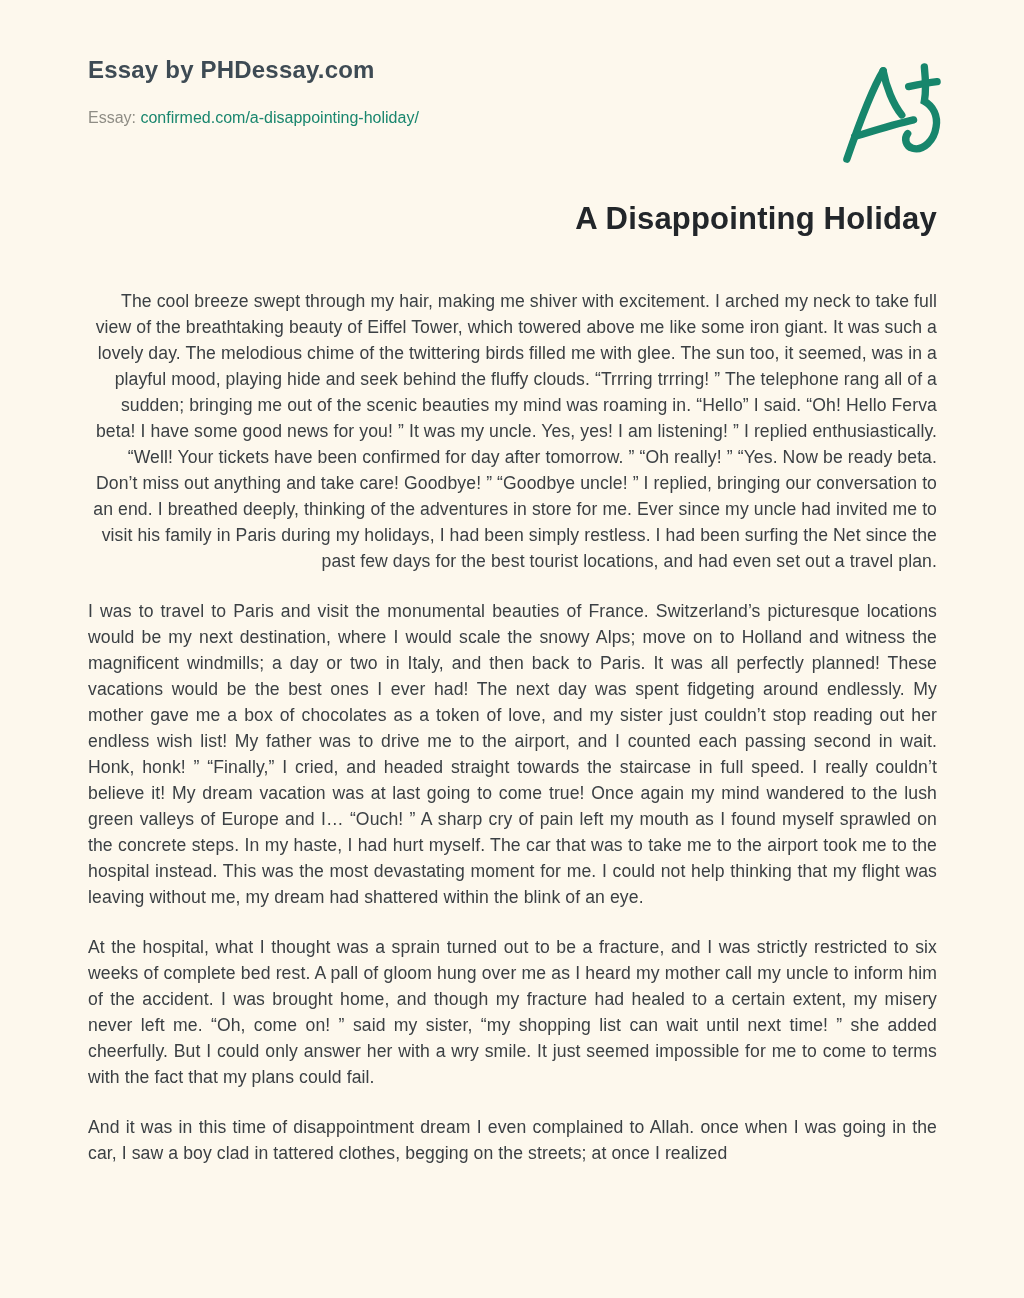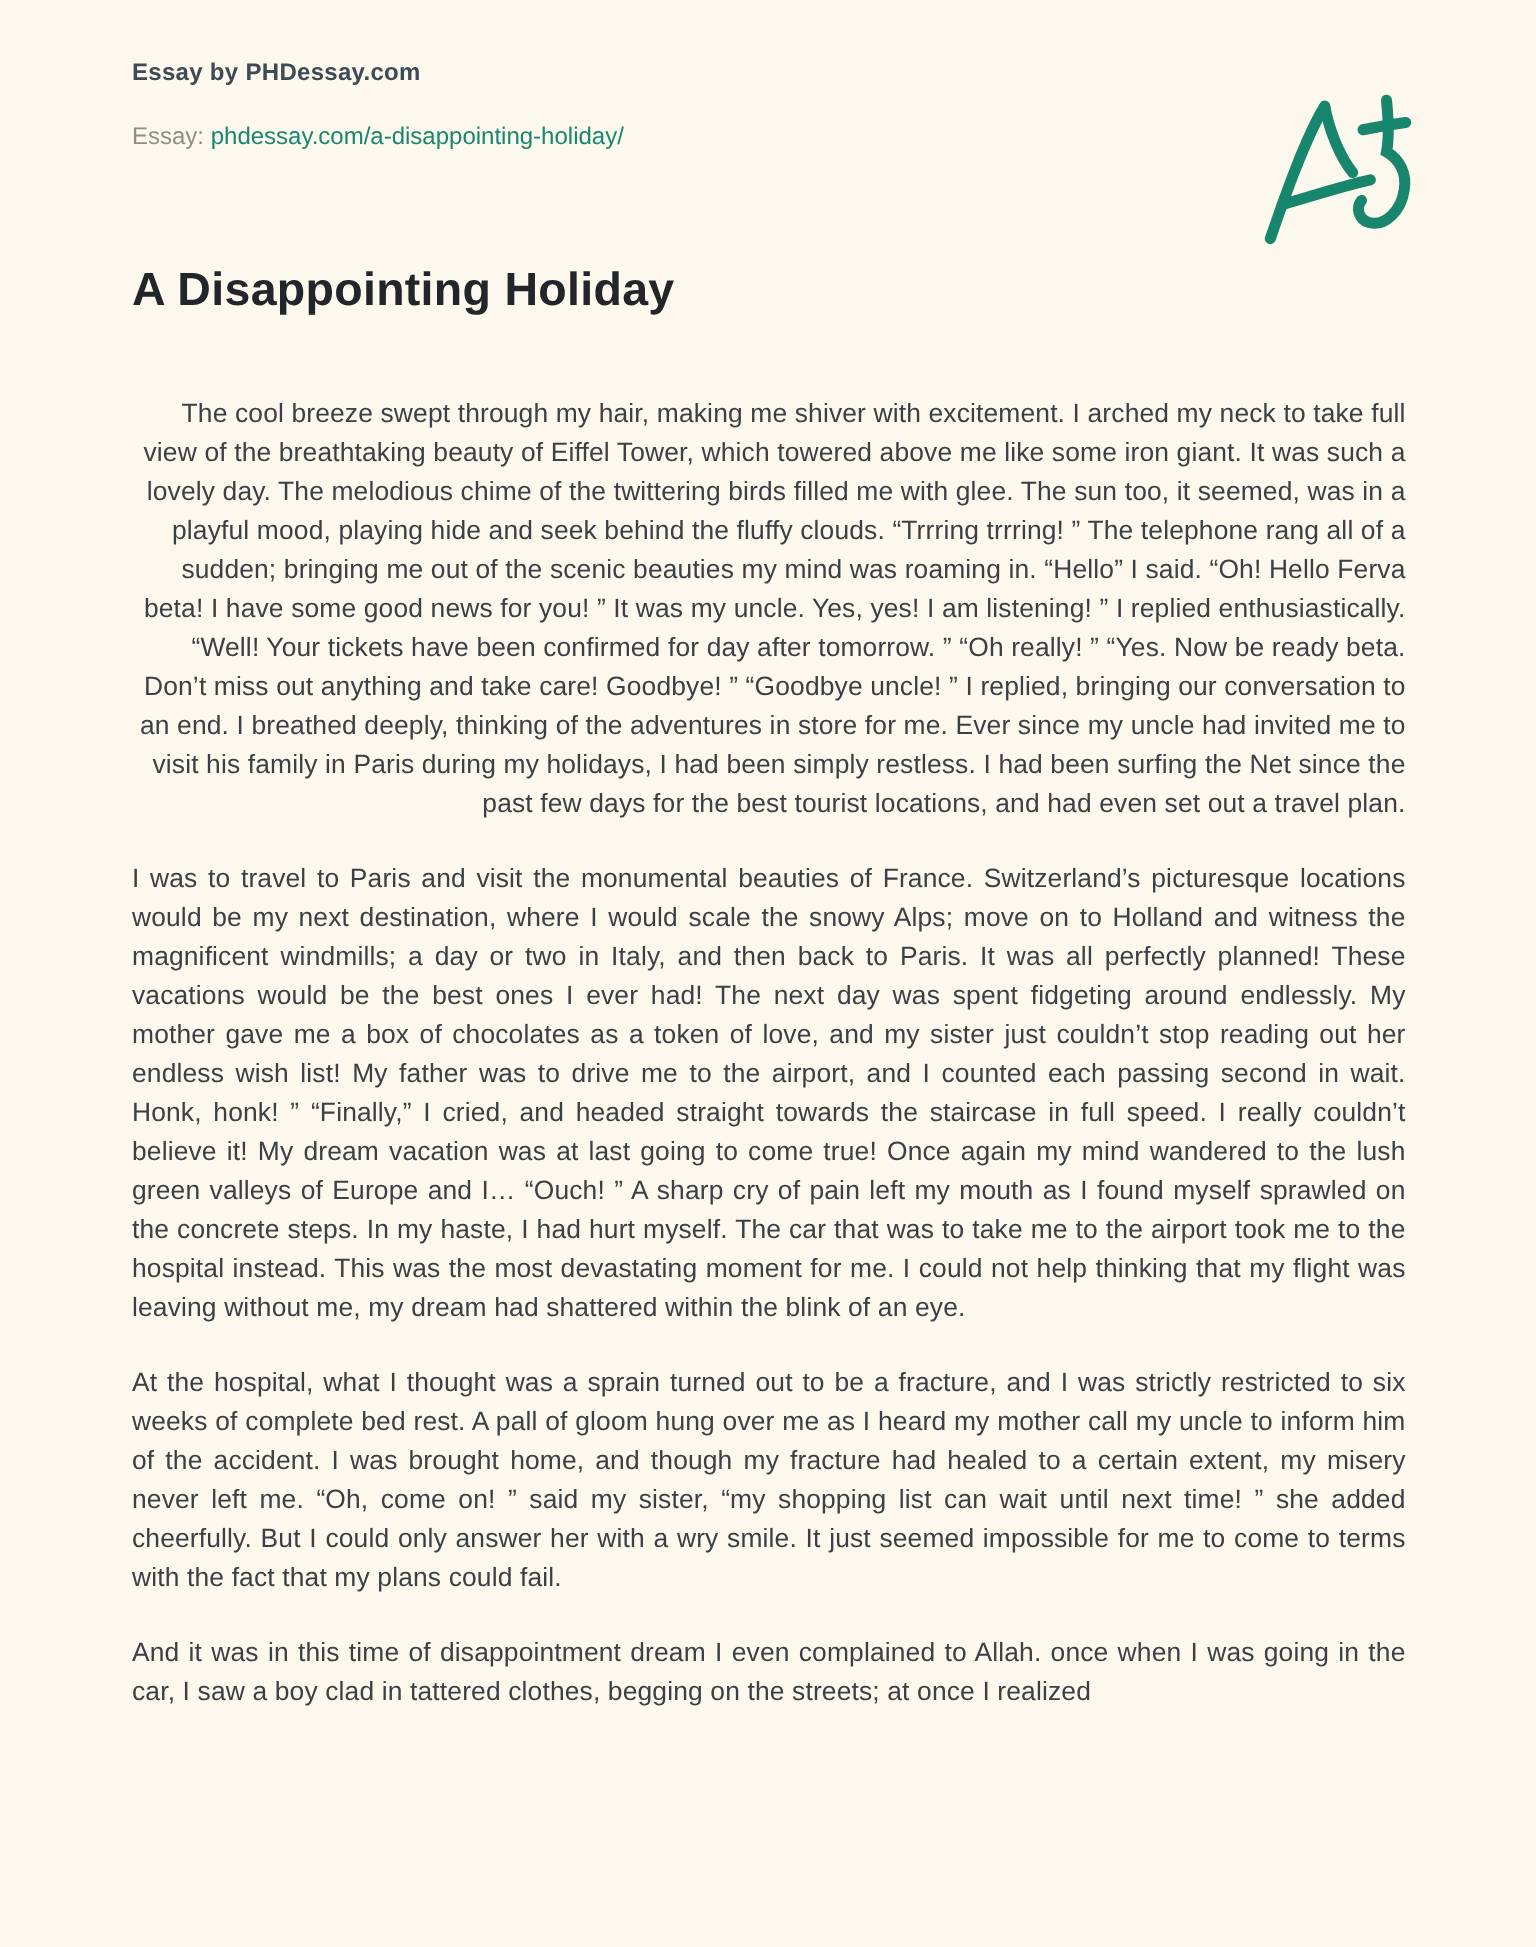--- a/index.html
+++ b/index.html
@@ -15,22 +15,22 @@
     font-family: "Liberation Sans", sans-serif;
     -webkit-font-smoothing: antialiased;
   }
   .page {
     position: relative;
     width: 849px;
     margin: 0 87px 0 88px;
   }
   .byline {
     margin: 0;
-    padding-top: 40px;
-    font-size: 16px;
+    padding-top: 56px;
+    font-size: 24px;
     font-weight: 700;
     letter-spacing: 0.2px;
     color: #3E4B54;
   }
   .source-line {
     margin-top: 25px;
     font-size: 16px;
     color: #8F8D85;
   }
   .source-line .link {
@@ -46,20 +46,21 @@
     height: 102px;
   }
   .logo svg { width: 100%; height: 100%; }
   .title {
     margin: 0;
     padding-top: 74px;
     font-size: 31px;
     font-weight: 700;
     letter-spacing: 0.2px;
     color: #22262A;
+    text-align: right;
   }
   .essay {
     padding-top: 51px;
   }
   .essay p {
     margin: 0 0 24px 0;
     font-size: 17.6px;
     line-height: 26px;
     color: #3B4044;
     letter-spacing: 0.1px;
@@ -68,21 +69,21 @@
   .essay p.align-justify { text-align: justify; }
 </style>
 </head>
 <body>
 
 <div class="page">
 
   <h2 class="byline">Essay by PHDessay.com</h2>
 
   <div class="source-line">
-    <span>Essay: </span><a class="link">phdessay.com/a-disappointing-holiday/</a>
+    <span>Essay: </span><a class="link">confirmed.com/a-disappointing-holiday/</a>
   </div>
 
   <h1 class="title">A Disappointing Holiday</h1>
 
   <div class="essay">
     <p class="align-left">The cool breeze swept through my hair, making me shiver with excitement. I arched my neck to take full view of the breathtaking beauty of Eiffel Tower, which towered above me like some iron giant. It was such a lovely day. The melodious chime of the twittering birds filled me with glee. The sun too, it seemed, was in a playful mood, playing hide and seek behind the fluffy clouds. “Trrring trrring! ” The telephone rang all of a sudden; bringing me out of the scenic beauties my mind was roaming in. “Hello” I said. “Oh! Hello Ferva beta! I have some good news for you! ” It was my uncle. Yes, yes! I am listening! ” I replied enthusiastically. “Well! Your tickets have been confirmed for day after tomorrow. ” “Oh really! ” “Yes. Now be ready beta. Don’t miss out anything and take care! Goodbye! ” “Goodbye uncle! ” I replied, bringing our conversation to an end. I breathed deeply, thinking of the adventures in store for me. Ever since my uncle had invited me to visit his family in Paris during my holidays, I had been simply restless. I had been surfing the Net since the past few days for the best tourist locations, and had even set out a travel plan.</p>
     <p class="align-justify">I was to travel to Paris and visit the monumental beauties of France. Switzerland’s picturesque locations would be my next destination, where I would scale the snowy Alps; move on to Holland and witness the magnificent windmills; a day or two in Italy, and then back to Paris. It was all perfectly planned! These vacations would be the best ones I ever had! The next day was spent fidgeting around endlessly. My mother gave me a box of chocolates as a token of love, and my sister just couldn’t stop reading out her endless wish list! My father was to drive me to the airport, and I counted each passing second in wait. Honk, honk! ” “Finally,” I cried, and headed straight towards the staircase in full speed. I really couldn’t believe it! My dream vacation was at last going to come true! Once again my mind wandered to the lush green valleys of Europe and I… “Ouch! ” A sharp cry of pain left my mouth as I found myself sprawled on the concrete steps. In my haste, I had hurt myself. The car that was to take me to the airport took me to the hospital instead. This was the most devastating moment for me. I could not help thinking that my flight was leaving without me, my dream had shattered within the blink of an eye.</p>
     <p class="align-justify">At the hospital, what I thought was a sprain turned out to be a fracture, and I was strictly restricted to six weeks of complete bed rest. A pall of gloom hung over me as I heard my mother call my uncle to inform him of the accident. I was brought home, and though my fracture had healed to a certain extent, my misery never left me. “Oh, come on! ” said my sister, “my shopping list can wait until next time! ” she added cheerfully. But I could only answer her with a wry smile. It just seemed impossible for me to come to terms with the fact that my plans could fail.</p>
     <p class="align-justify">And it was in this time of disappointment dream I even complained to Allah. once when I was going in the car, I saw a boy clad in tattered clothes, begging on the streets; at once I realized</p>
   </div>

